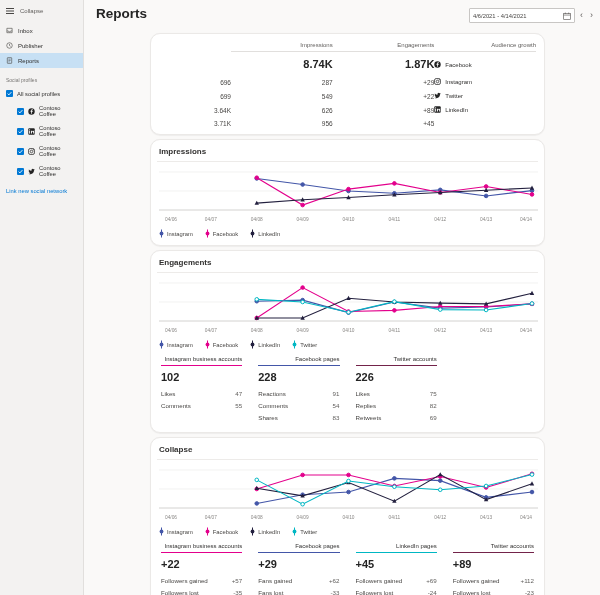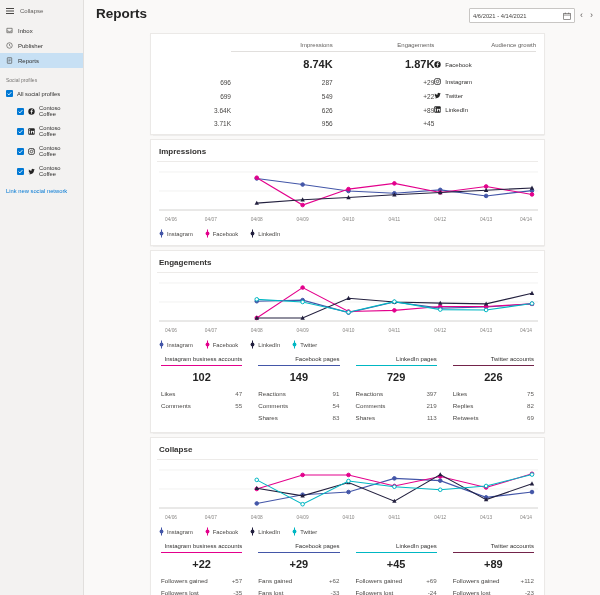--- a/index.html
+++ b/index.html
@@ -27,21 +27,21 @@
   .main { position:absolute; left:85px; top:0; width:515px; height:595px; }
   .main-header { display:flex; justify-content:space-between; align-items:flex-start; padding:6px 5px 0 11px; }
   .page-title { font-size:13.5px; font-weight:bold; color:#242424; }
   .date-picker { display:flex; align-items:center; gap:3px; margin-top:2px; }
   .date-box { display:flex; align-items:center; justify-content:space-between; width:106px; height:15px;
     background:#fff; border:1px solid #c8c6c4; border-radius:1px; padding:0 3px; cursor:text; }
   .date-box span { font-size:5.8px; color:#484644; }
   .chev { font-size:9px; color:#605e5c; line-height:13px; padding:0 2px; cursor:pointer; }
 
   .card { position:relative; margin-left:65px; width:395px; background:#fff;
-    border:1px solid #ebe9e7; border-radius:0; box-shadow:0 0.5px 1px rgba(0,0,0,.05); }
+    border:1px solid #ebe9e7; border-radius:10px; box-shadow:0 0.5px 1px rgba(0,0,0,.05); }
   .card.summary { margin-top:10px; padding:6px 8px 4px 8px; }
   .chart-card { margin-top:4px; padding:5px 6px 4px 6px; }
   .chart-title { font-size:8px; font-weight:bold; color:#323130; padding:2px 2px 5px 2px;
     border-bottom:1px solid #edebe9; }
 
   
   .sum-grid { display:grid; grid-template-columns:72px 1fr 1fr 1fr; align-items:center; }
   .sum-head { font-size:6px; color:#605e5c; text-align:right; padding:2px 0 3px 0;
     border-bottom:1px solid #e1dfdd; margin-bottom:2px; }
   .sum-total { font-size:11px; font-weight:bold; color:#242424; text-align:right; padding:4px 0 5px 0; }
@@ -50,21 +50,21 @@
 
   
   .chart-box { width:383px; height:64px; margin-top:2px; }
   .legend { display:flex; gap:12px; padding:1px 2px 3px 2px; }
   .legend-item { display:inline-flex; align-items:center; gap:3px; font-size:5.8px; color:#484644; }
 
   
   .metrics { display:grid; grid-template-columns:repeat(4,1fr); column-gap:16px; padding:4px 4px 5px 4px; }
   .m-head { font-size:6px; color:#323130; text-align:right; padding-bottom:3px;
     border-bottom:1.5px solid #ccc; white-space:nowrap; }
-  .m-total { font-size:11px; font-weight:bold; color:#242424; text-align:center; padding:5px 0 4px 0; }
+  .m-total { font-size:11px; font-weight:bold; color:#242424; text-align:left; padding:5px 0 4px 0; }
   .m-row { display:flex; justify-content:space-between; font-size:6.2px; color:#484644; padding:2.5px 0; }
   .m-row .v { color:#605e5c; }
 </style>
 </head>
 <body>
 
 <aside class="sidebar">
   <div class="collapse-row">
     <svg width="8" height="8" viewBox="0 0 8 8">
       <g stroke="#484644" stroke-width="1">
@@ -404,48 +404,32 @@
             <span>Likes</span>
             <span class="v">47</span>
           </div>
         <div class="m-row">
             <span>Comments</span>
             <span class="v">55</span>
           </div>
       </div>
       <div>
         <div class="m-head" style="border-bottom-color: rgb(67, 86, 168);">Facebook pages</div>
-        <div class="m-total">149</div>
+        <div class="m-total">228</div>
         <div class="m-row">
             <span>Reactions</span>
             <span class="v">91</span>
           </div>
         <div class="m-row">
             <span>Comments</span>
             <span class="v">54</span>
           </div>
         <div class="m-row">
             <span>Shares</span>
             <span class="v">83</span>
-          </div>
-      </div>
-      <div>
-        <div class="m-head" style="border-bottom-color: rgb(0, 183, 195);">LinkedIn pages</div>
-        <div class="m-total">729</div>
-        <div class="m-row">
-            <span>Reactions</span>
-            <span class="v">397</span>
-          </div>
-        <div class="m-row">
-            <span>Comments</span>
-            <span class="v">219</span>
-          </div>
-        <div class="m-row">
-            <span>Shares</span>
-            <span class="v">113</span>
           </div>
       </div>
       <div>
         <div class="m-head" style="border-bottom-color: rgb(115, 35, 74);">Twitter accounts</div>
         <div class="m-total">226</div>
         <div class="m-row">
             <span>Likes</span>
             <span class="v">75</span>
           </div>
         <div class="m-row">

